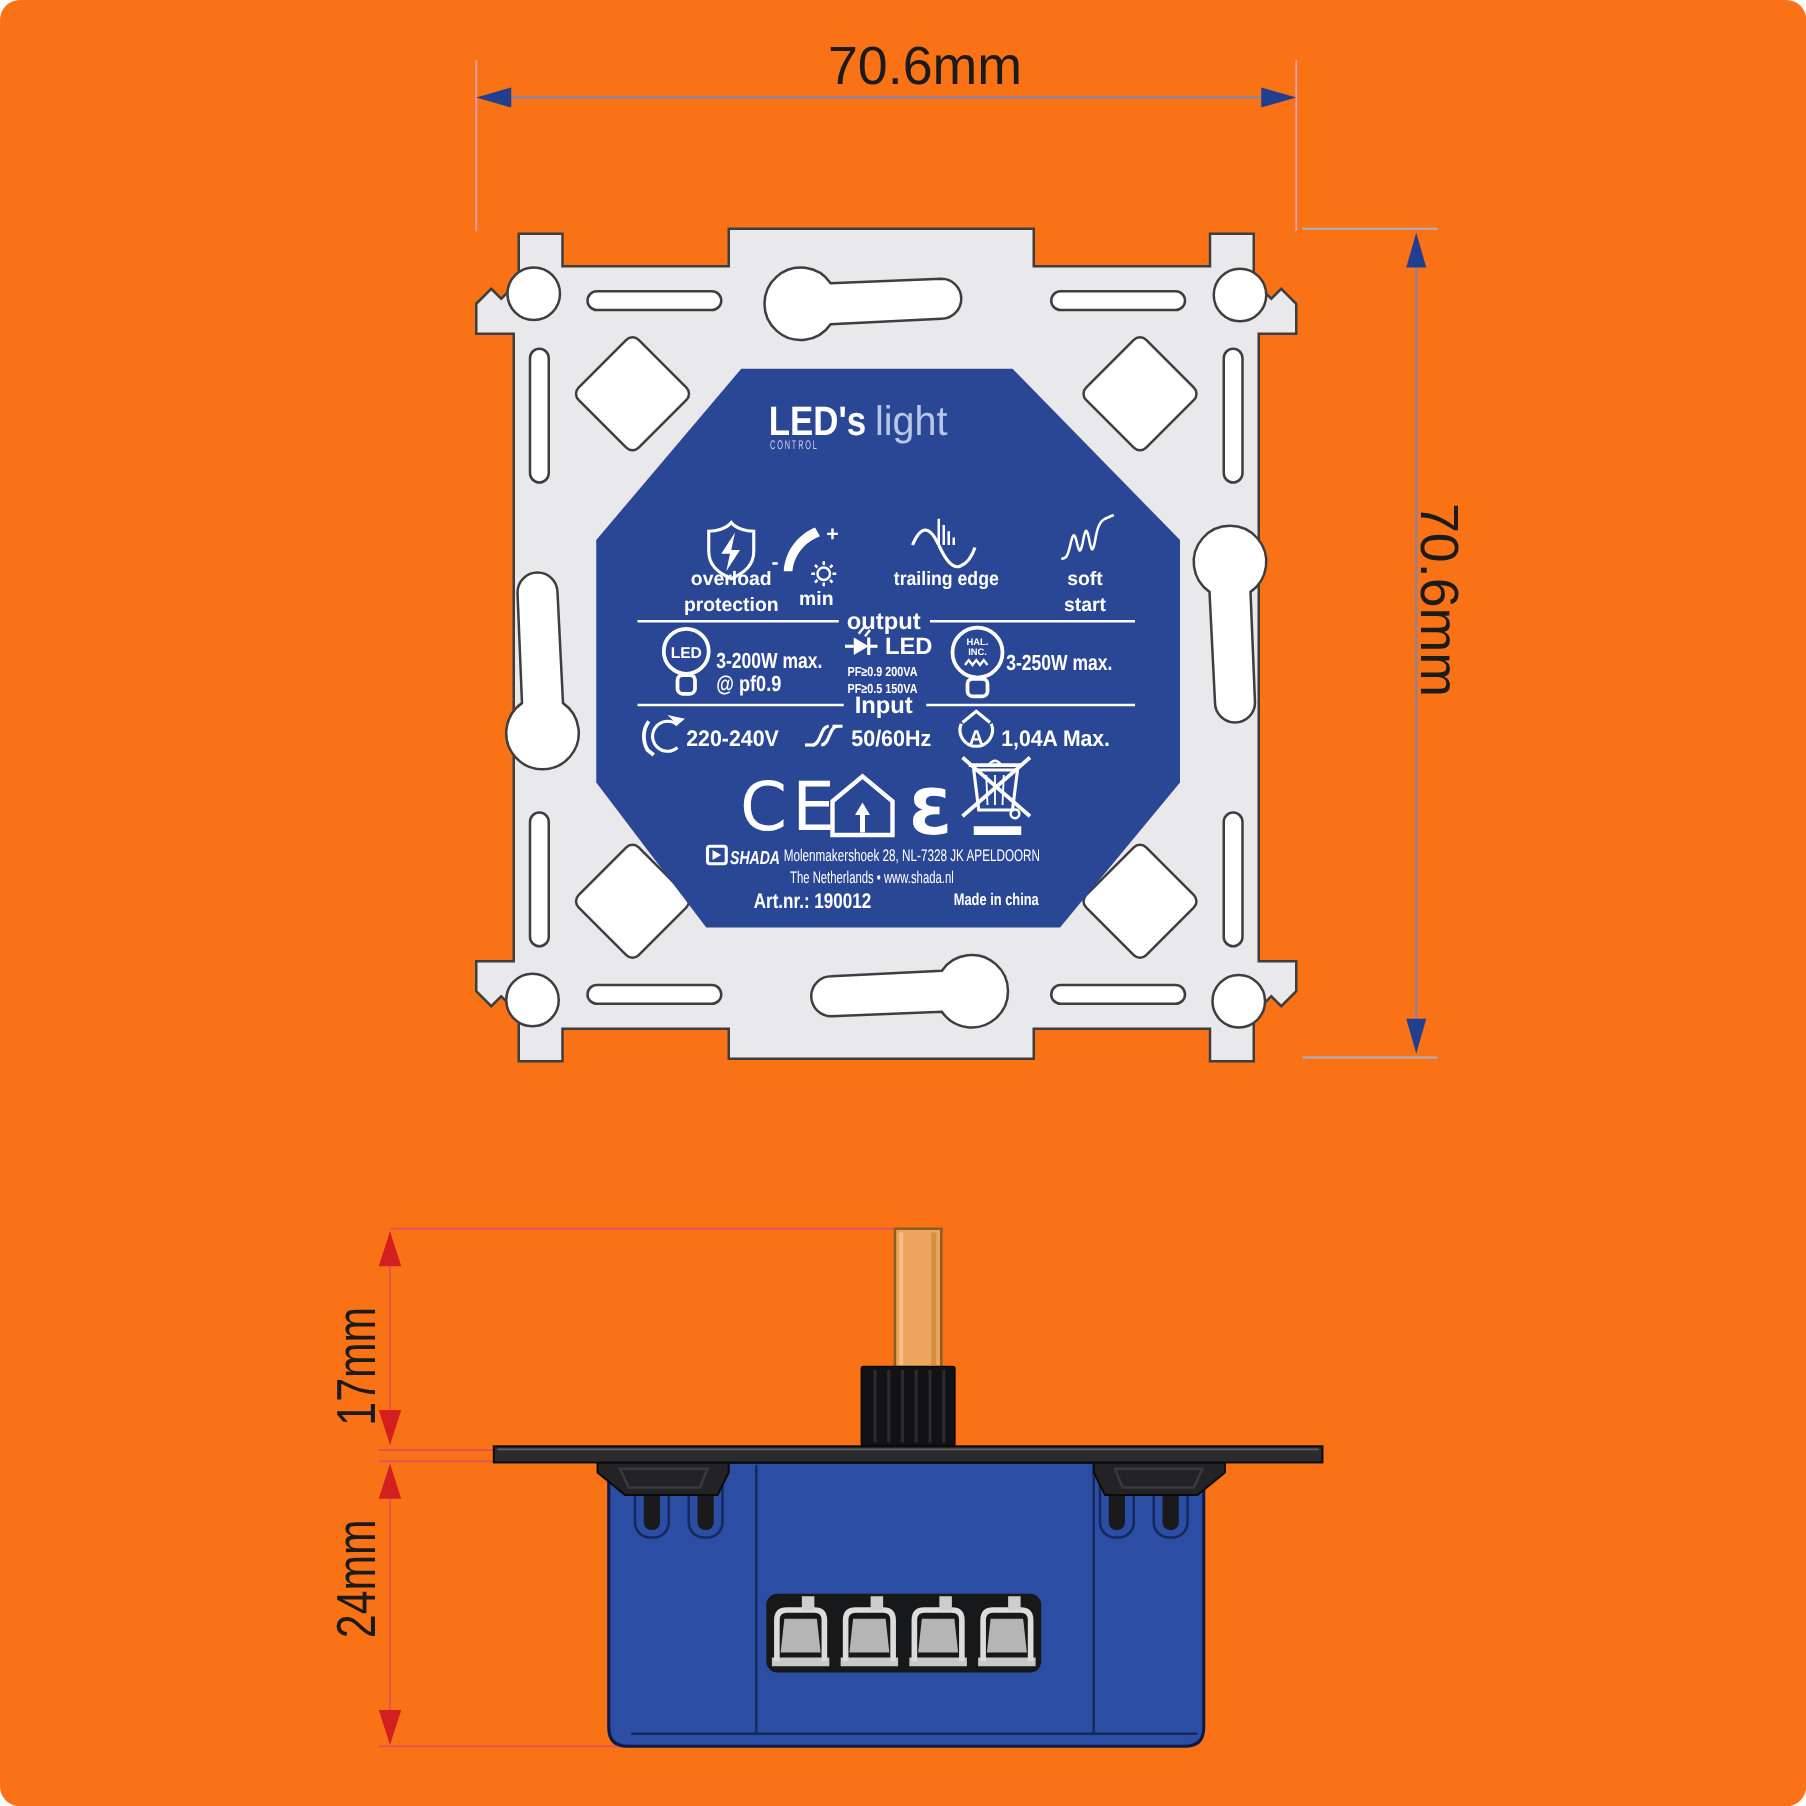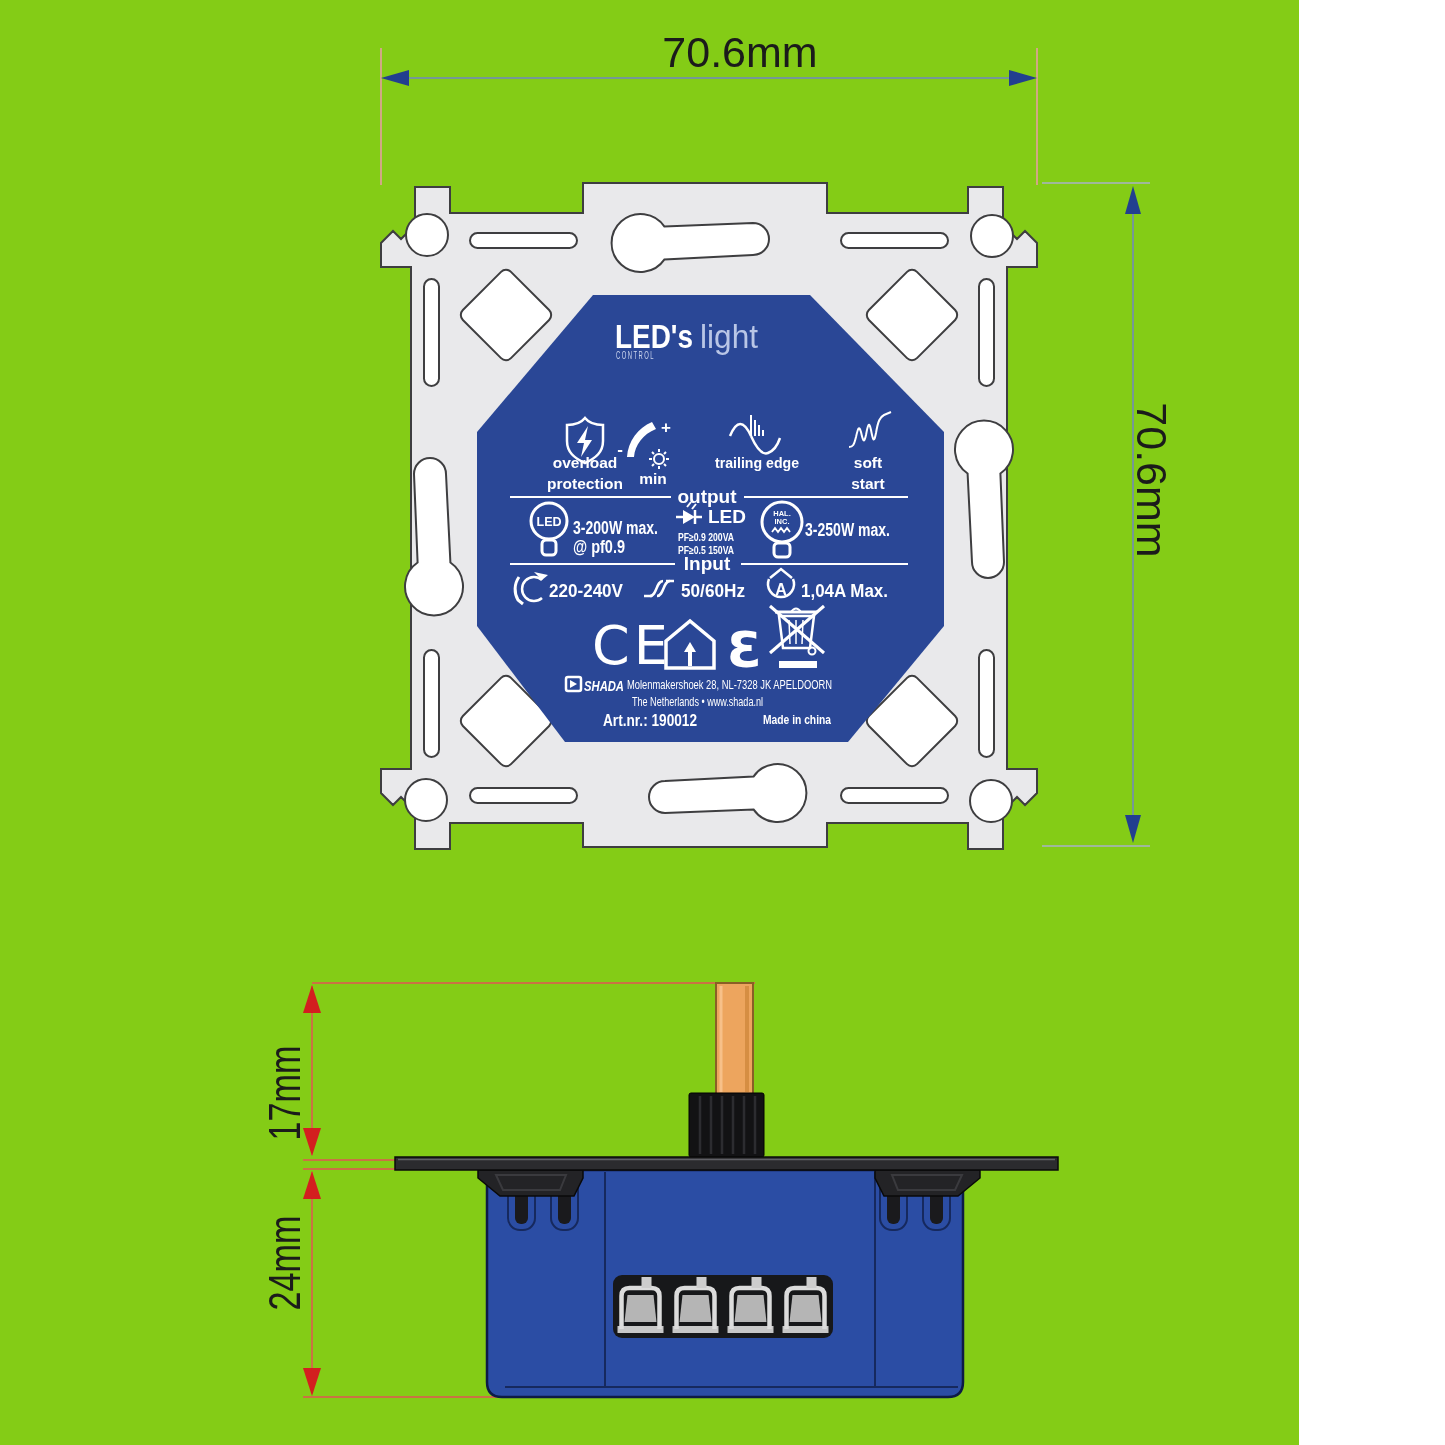--- a/index.html
+++ b/index.html
@@ -1,17 +1,17 @@
 <!DOCTYPE html>
 <html style="--octagon-blue: #2a4796; --body-blue: #2b4da4; --plate-gray: #e9e9eb; --shaft-orange: #eda55e; --dim-red: #d31f1f; --dim-red-line: #e25555; --dim-blue: #223f8f;"><head>
 <meta charset="utf-8">
 <style>
   html,body{margin:0;padding:0;background:#ffffff;}
-  .stage{position:relative;width:1299px;height:1445px;background:#84cc16;overflow:hidden;
-         font-family:"Liberation Sans", sans-serif;}
+  .stage{position:relative;width:1445px;height:1445px;background:#f97316;overflow:hidden;
+         font-family:"Liberation Sans", sans-serif;border-radius:16px;}
   svg text{font-family:"Liberation Sans", sans-serif;}
   .dim-label{font-size:43px;font-weight:400;fill:#1b1b1b;}
   .dim-label-red{font-size:44px;font-weight:400;fill:#1b1b1b;}
   .plate{fill:var(--plate-gray,#e9e9eb);stroke:#3e3e40;stroke-width:2;}
   .hole{fill:#ffffff;stroke:#3e3e40;stroke-width:2;}
   .bite{fill:var(--plate-gray,#e9e9eb);}
   .octagon{fill:var(--octagon-blue,#2a4796);}
   .wtxt{fill:#ffffff;}
   .wstroke{stroke:#ffffff;fill:none;}
   .wfill{fill:#ffffff;}

